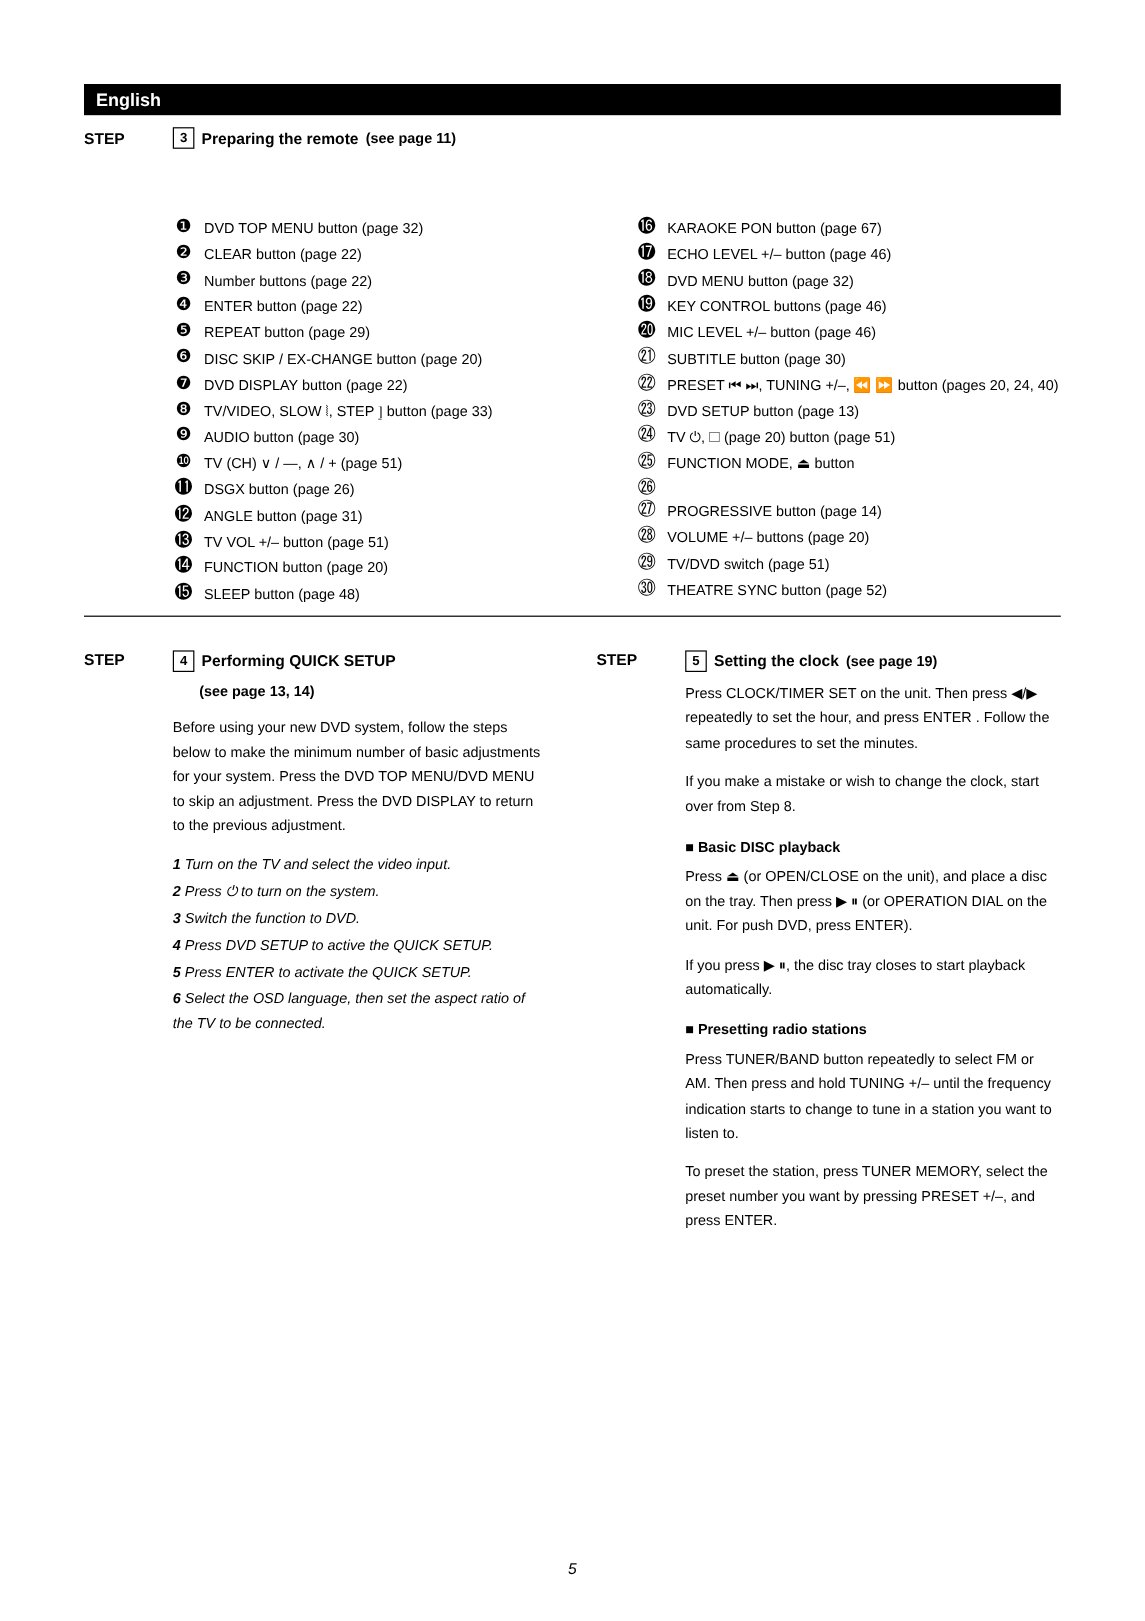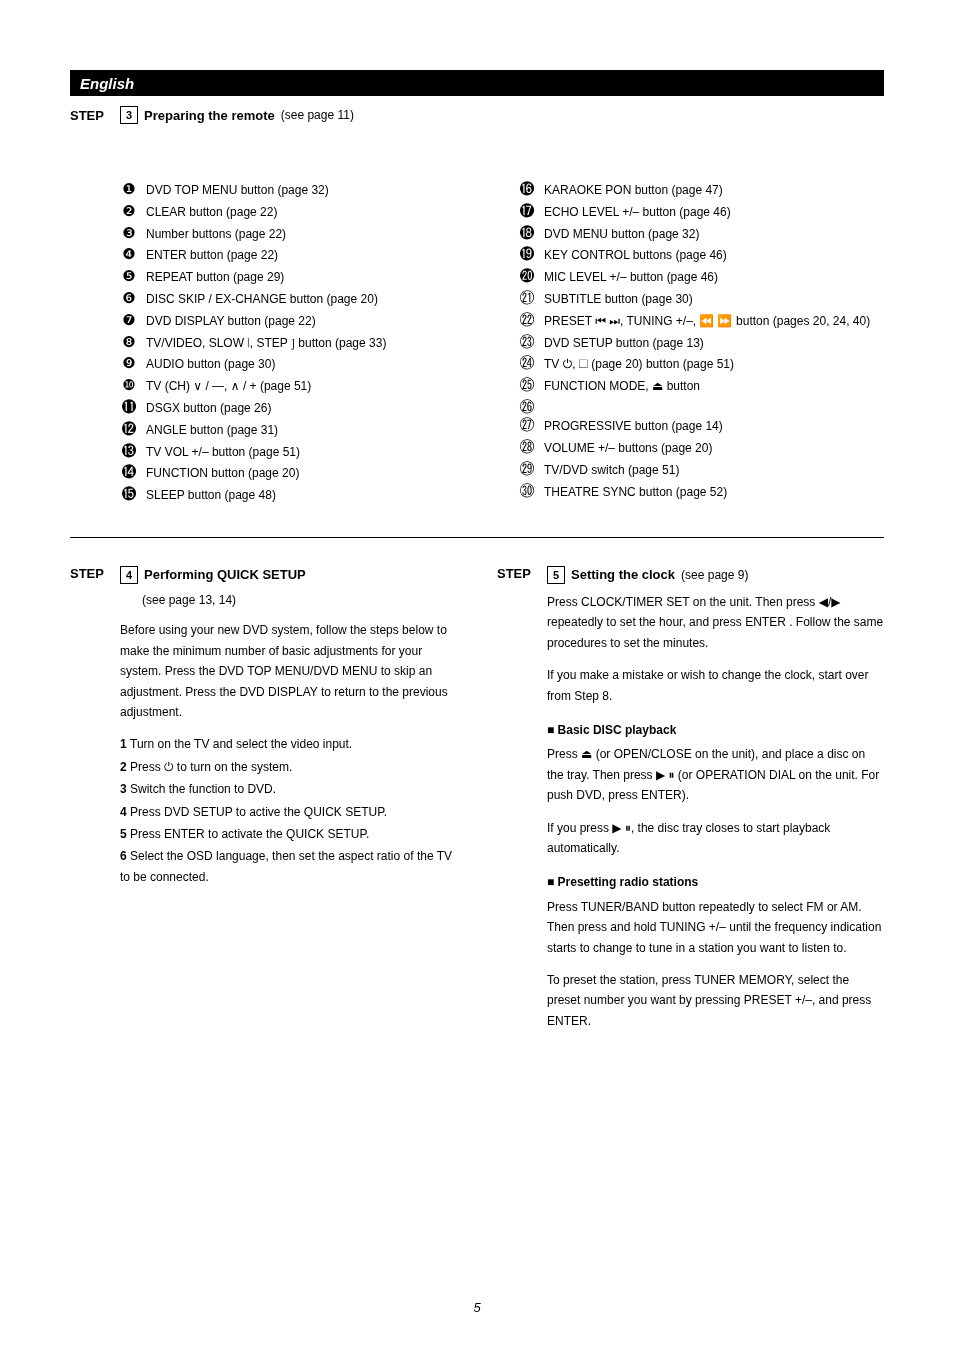--- a/index.html
+++ b/index.html
@@ -18,28 +18,28 @@
     box-sizing: border-box;
   }
   .black-bar {
     background: #000;
     color: #fff;
     height: 26px;
     display: flex;
     align-items: center;
     padding-left: 10px;
     font-size: 15px;
-    font-style: italic;
     font-weight: bold;
     margin-bottom: 10px;
   }
   .section {
     display: flex;
+    gap: 24px;
     border-bottom: 1px solid #000;
-    padding-bottom: 30px;
+    padding-bottom: 6px;
     margin-bottom: 26px;
     justify-content: flex-end;
   }
   .section.noborder { border-bottom: none; }
   .section-label {
     width: 50px;
     font-size: 13px;
     font-weight: bold;
     flex: 0 0 50px;
     padding-top: 2px;
@@ -58,21 +58,21 @@
     align-items: center;
     justify-content: center;
     width: 16px;
     height: 16px;
     border: 1px solid #000;
     font-size: 11px;
     line-height: 1;
   }
   .step-note {
     font-size: 12px;
-    font-weight: normal;
+    font-weight: bold;
   }
   .two-col {
     display: flex;
     gap: 32px;
     font-size: 12px;
     line-height: 1.65;
   }
   .col { flex: 1; }
   .num-row {
     display: flex;
@@ -99,20 +99,21 @@
     font-size: 12px;
     font-weight: bold;
   }
   .ol-inline {
     margin: 4px 0 10px 0;
     padding: 0;
   }
   .ol-inline .li {
     display: block;
     margin: 0 0 2px 0;
+    font-style: italic;
   }
   .ol-inline .li .n { font-weight: bold; }
   .pagenum {
     position: absolute;
     bottom: 36px;
     left: 0;
     width: 100%;
     text-align: center;
     font-size: 13px;
     font-style: italic;
@@ -194,21 +195,21 @@
               <span class="ctrl-label">FUNCTION button (page 20)</span>
             </div>
           <div class="num-row">
               <span class="circled">⓯</span>
               <span class="ctrl-label">SLEEP button (page 48)</span>
             </div>
         </div>
         <div class="col">
           <div class="num-row">
               <span class="circled">⓰</span>
-              <span class="ctrl-label">KARAOKE PON button (page 47)</span>
+              <span class="ctrl-label">KARAOKE PON button (page 67)</span>
             </div>
           <div class="num-row">
               <span class="circled">⓱</span>
               <span class="ctrl-label">ECHO LEVEL +/– button (page 46)</span>
             </div>
           <div class="num-row">
               <span class="circled">⓲</span>
               <span class="ctrl-label">DVD MENU button (page 32)</span>
             </div>
           <div class="num-row">
@@ -284,21 +285,21 @@
         </div>
       </div>
     </div>
 
     <div class="section noborder" style="flex:1">
       <div class="section-label">STEP</div>
       <div class="section-body prose">
         <div class="step-title">
           <span class="step-num">5</span>
           <span>Setting the clock</span>
-          <span class="step-note">(see page 9)</span>
+          <span class="step-note">(see page 19)</span>
         </div>
         <p>Press CLOCK/TIMER SET on the unit. Then press ◀/▶ repeatedly to set the hour, and press ENTER . Follow the same procedures to set the minutes.</p>
         <p>If you make a mistake or wish to change the clock, start over from Step 8.</p>
         <h4>■ Basic DISC playback</h4>
         <p>Press ⏏ (or OPEN/CLOSE on the unit), and place a disc on the tray. Then press ▶ ⏸ (or OPERATION DIAL on the unit. For push DVD, press ENTER).</p>
         <p>If you press ▶ ⏸, the disc tray closes to start playback automatically.</p>
         <h4>■ Presetting radio stations</h4>
         <p>Press TUNER/BAND button repeatedly to select FM or AM. Then press and hold TUNING +/– until the frequency indication starts to change to tune in a station you want to listen to.</p>
         <p>To preset the station, press TUNER MEMORY, select the preset number you want by pressing PRESET +/–, and press ENTER.</p>
       </div>

